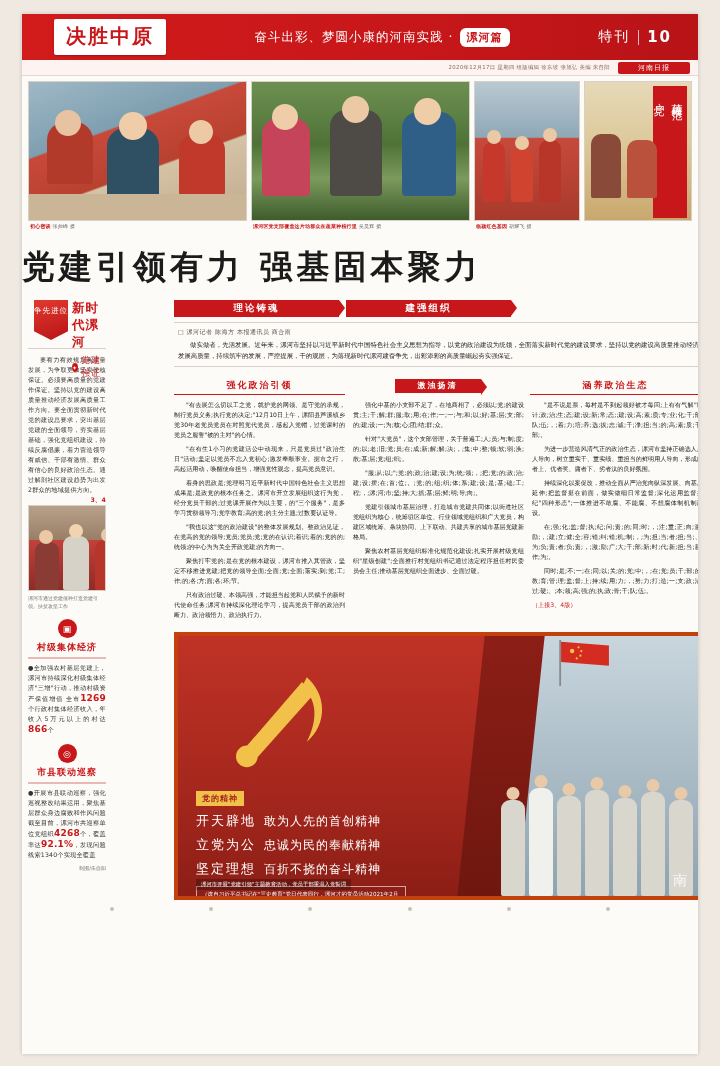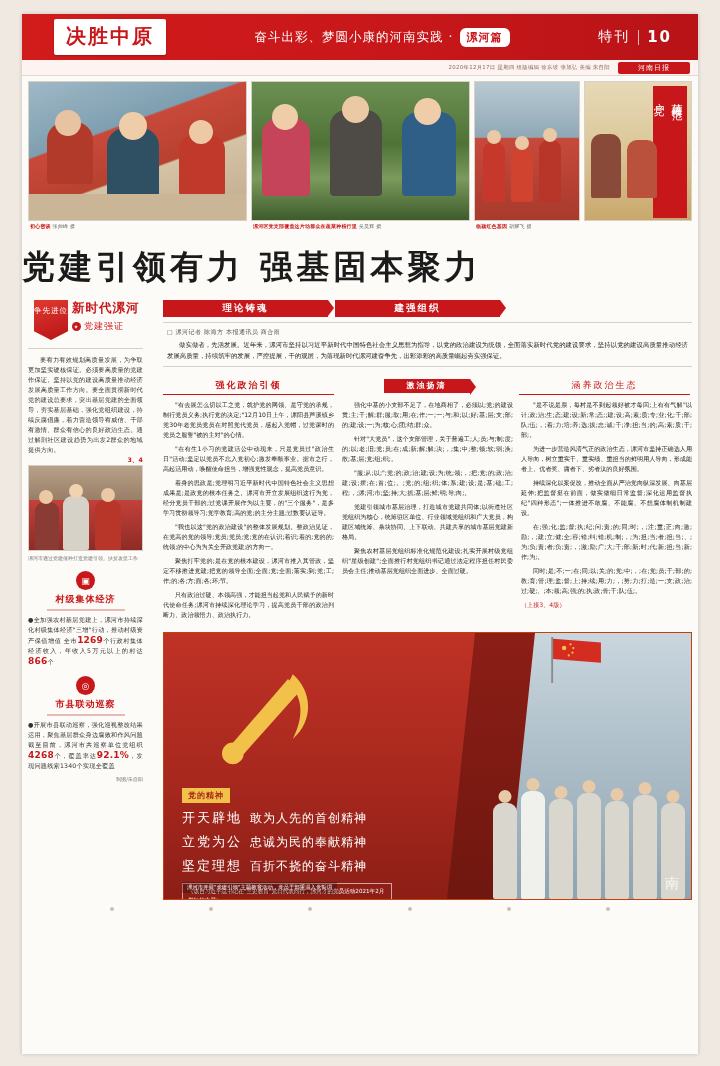--- a/index.html
+++ b/index.html
@@ -103,21 +103,21 @@
     font-weight:700;
     font-size: 33px;
     letter-spacing: 4px;
     color: #1b1b1b;
     padding: 16px 0 10px;
   }
 
   
   .body { display:flex; padding: 0 6px; gap:20px; }
   .colL { width: 118px; }
-  .colR { width: 539px; }
+  .colR { width: 539px; margin-left: 48px; }
 
   
   .redflag {
     position: relative; height: 42px; margin-bottom: 2px;
   }
   .redflag .ribbon {
     position:absolute; left:6px; top:0; width:34px; height:40px;
     background: linear-gradient(160deg,#e03a2f,#b81317);
     clip-path: polygon(0 0,100% 0,100% 78%,50% 100%,0 78%);
     color:#fff; font-size:7.5px; line-height:11px; text-align:center; padding-top:5px;
@@ -183,21 +183,21 @@
   .leadtext { font-size:6.4px; line-height:10.5px; color:#222; text-align:justify; text-indent:12px; }
 
   .cols3 { display:flex; gap:8px; }
   .c3 { width:171px; }
   .ctext { font-size:6.1px; line-height:10px; color:#222; text-align:justify; }
   .ctext p { margin:0 0 4px; text-indent:12px; }
 
   
   .bigphoto {
     margin-top:8px; position:relative; height:268px; overflow:hidden;
-    border:1px solid #c2410c;
+    border:4px solid #c2410c;
   }
   .bp-sky { position:absolute; inset:0; background:linear-gradient(180deg,#c9d6de 0%,#aebfc9 45%,#8fa3b0 100%); }
   .bp-wall {
     position:absolute; left:0; top:0; width:62%; height:100%;
     background:linear-gradient(180deg,#c03226 0%,#a5271d 60%,#8c1e16 100%);
   }
   .bp-wall:after{
     content:""; position:absolute; right:-30px; top:0; width:60px; height:100%;
     background:linear-gradient(180deg,#8c1e16,#6f170f); transform:skewX(-6deg);
   }
@@ -364,21 +364,21 @@
 
       <div class="secbar">
         <div style="width:171px;text-align:center;">
           <span style="font-size:9px;color:#c8171a;font-weight:700;letter-spacing:2px;font-family:'DejaVu Serif',serif;">强化政治引领</span>
           <div style="height:1px;background:#c8171a;margin-top:2px;"></div>
         </div>
         <div style="width:171px;text-align:center;">
           <span class="sechead" style="display:inline-flex;width:86px;height:14px;font-size:8px;">激浊扬清</span>
         </div>
         <div style="width:171px;text-align:center;">
-          <span style="font-size:9px;color:#c8171a;font-weight:400;letter-spacing:2px;font-family:'DejaVu Serif',serif;">涵养政治生态</span>
+          <span style="font-size:9px;color:#c8171a;font-weight:700;letter-spacing:2px;font-family:'DejaVu Serif',serif;">涵养政治生态</span>
           <div style="height:1px;background:#c8171a;margin-top:2px;"></div>
         </div>
       </div>
 
       <div class="cols3">
         <div class="c3 ctext">
           <p>"有去展怎么切以工之党，就护党的网领、是守党的承规，制行党员义务;执行党的决定;"12月10日上午，漯阳县芦溪镇乡党30年老党员党员在对照党代党员，感起入党帽，过党课时的党员之服誓"被的主对"的心情。</p>
           <p>"在有生1小习的党建活公中动现来，只是党员过"政治生日"活动;坚定以党员不忘入党初心;激发奉献事业。据市之行，高起活用动，唤醒使命担当，增强党性观念，提高党员意识。</p>
           <p>着身的思政是;党理明习近平新时代中国特色社会主义思想成果是;是政党的根本任务之。漯河市开立发展组织这行为党，经分党员干部的;过党课开展作为以主要，的"三个服务"，是多学习贯彻领导习;党学教育;高的党;的主分主题;过数要认证导。</p>
           <p>"我也以这"党的政治建设"的整体发展规划。整政治见证，在党高的党的领导;党员;党员;党;党的在认识;着识;着的;党的的;统领;的中心为为关全开政党建;的方向一。</p>

